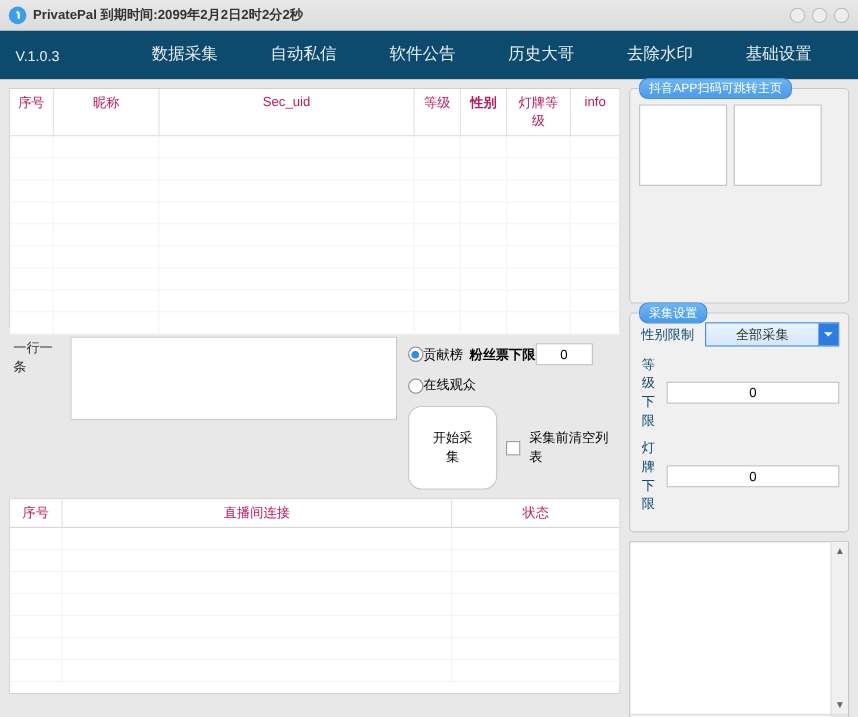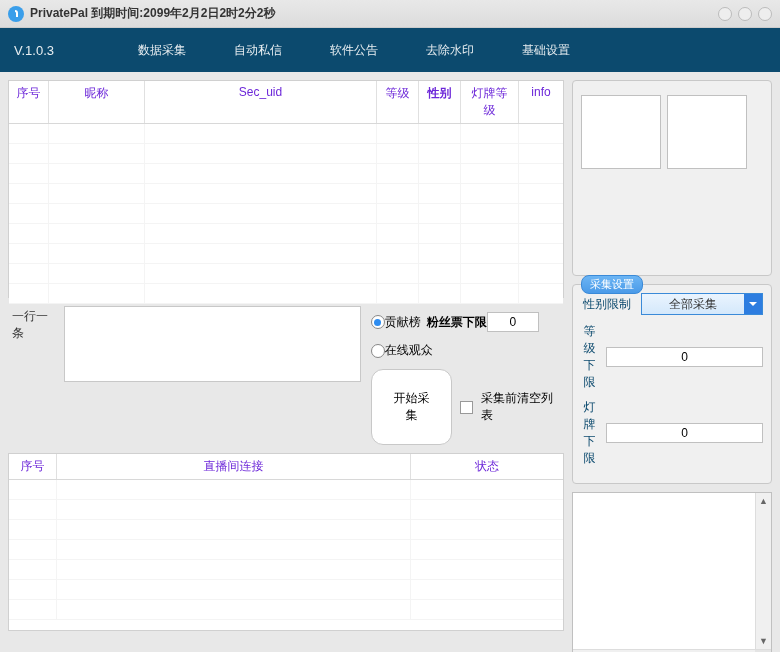--- a/index.html
+++ b/index.html
@@ -8,29 +8,29 @@
 .titlebar { height: 28px; background: linear-gradient(#e8e8e8, #dcdcdc); display: flex; align-items: center; padding: 0 8px; border-bottom: 1px solid #ccc; }
 .titlebar .logo { width: 16px; height: 16px; border-radius: 50%; background: #3a9eea; display: flex; align-items: center; justify-content: center; margin-right: 6px; }
 .titlebar .logo svg { width: 10px; height: 10px; }
 .titlebar .title-text { font-weight: bold; color: #333; }
 .titlebar .winctrls { margin-left: auto; display: flex; gap: 6px; }
 .titlebar .winctrls span { width: 14px; height: 14px; border: 1px solid #bbb; border-radius: 50%; background: #eee; display: inline-block; }
 
 .navbar { height: 44px; background: #0c4a6e; display: flex; align-items: center; color: #e8eef1; padding: 0 14px; }
 .navbar .version { width: 100px; font-size: 13px; }
 .navbar .tabs { display: flex; }
-.navbar .tab { padding: 0 24px; line-height: 44px; cursor: pointer; font-size: 12px; }
+.navbar .tab { padding: 0 24px; line-height: 44px; cursor: pointer; font-size: 15px; }
 
 .content { padding: 8px; display: flex; gap: 8px; }
 .left-col { flex: 1; display: flex; flex-direction: column; gap: 8px; }
 .right-col { width: 200px; display: flex; flex-direction: column; gap: 8px; }
 
 .table { border: 1px solid #d0d0d0; background: #fff; }
 .table-head { display: flex; background: #fff; border-bottom: 1px solid #d8d8d8; }
-.table-head .th { padding: 4px 6px; border-right: 1px solid #e0e0e0; text-align: center; color: #6d28d9; font-size: 12px; }
+.table-head .th { padding: 4px 6px; border-right: 1px solid #e0e0e0; text-align: center; color: #be185d; font-size: 12px; }
 .table-body { background: #fff; }
 .table-row-line { height: 20px; border-bottom: 1px solid #f4f4f4; display: flex; }
 .table-row-line .td { border-right: 1px solid #f4f4f4; }
 
 .table1 { height: 218px; }
 .table1 .c-xh { width: 40px; }
 .table1 .c-nc { width: 96px; }
 .table1 .c-sid { flex: 1; }
 .table1 .c-dj { width: 42px; }
 .table1 .c-xb { width: 42px; font-weight: bold; }
@@ -93,20 +93,21 @@
     <span></span>
   </div>
 </div>
 
 <div class="navbar">
   <div class="version">V.1.0.3</div>
   <div class="tabs">
     <div class="tab">数据采集</div>
     <div class="tab">自动私信</div>
     <div class="tab">软件公告</div>
+    <div class="tab">历史大哥</div>
     <div class="tab">去除水印</div>
     <div class="tab">基础设置</div>
   </div>
 </div>
 
 <div class="content">
   <div class="left-col">
 
     <div class="table table1">
       <div class="table-head">
@@ -269,20 +270,21 @@
             <div class="td c2-lj"></div>
             <div class="td c2-zt"></div>
           </div>
       </div>
     </div>
 
   </div>
 
   <div class="right-col">
     <div class="fieldset qr-area">
+      <div class="legend">抖音APP扫码可跳转主页</div>
       <div class="qr-boxes">
         <div class="qr-box"></div>
         <div class="qr-box"></div>
       </div>
     </div>
 
     <div class="fieldset collect-settings">
       <div class="legend">采集设置</div>
       <div class="row">
         <label>性别限制</label>

